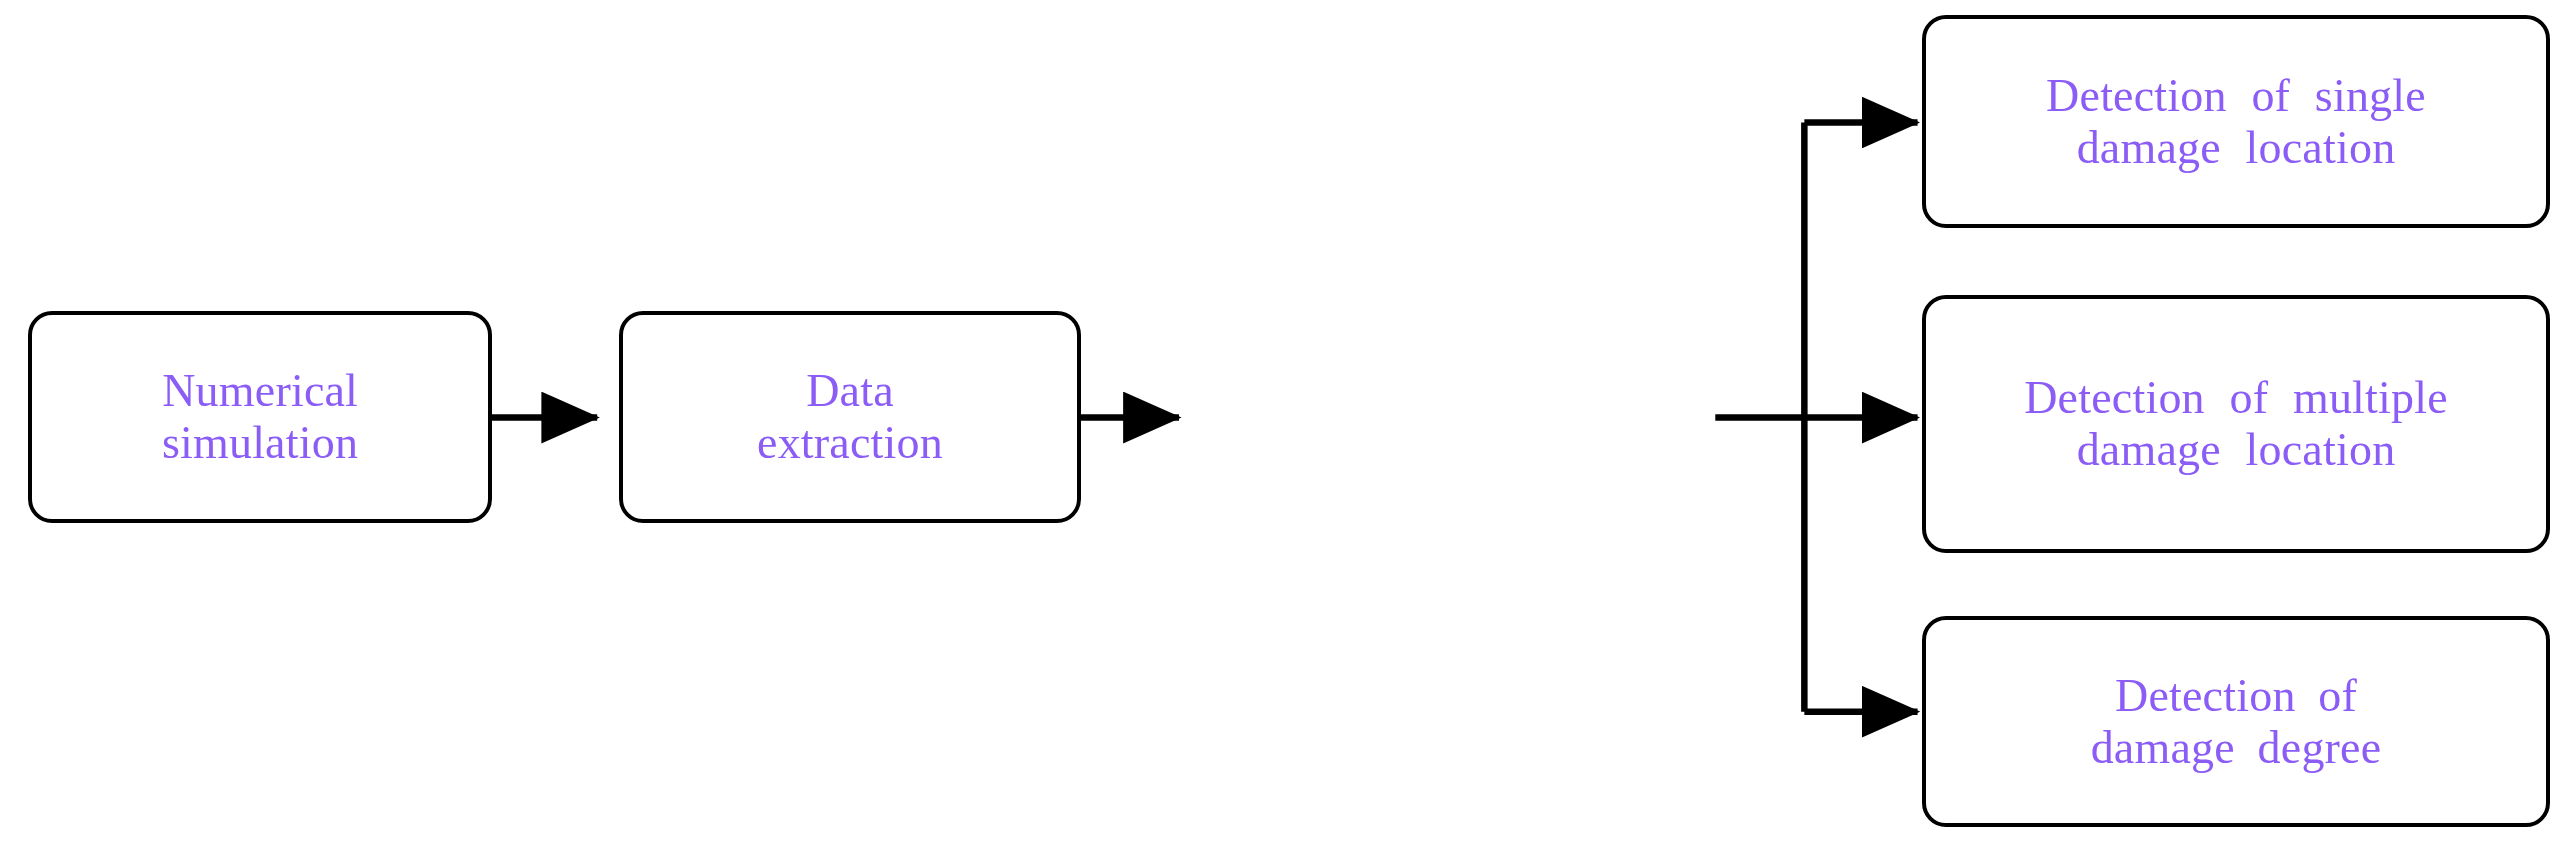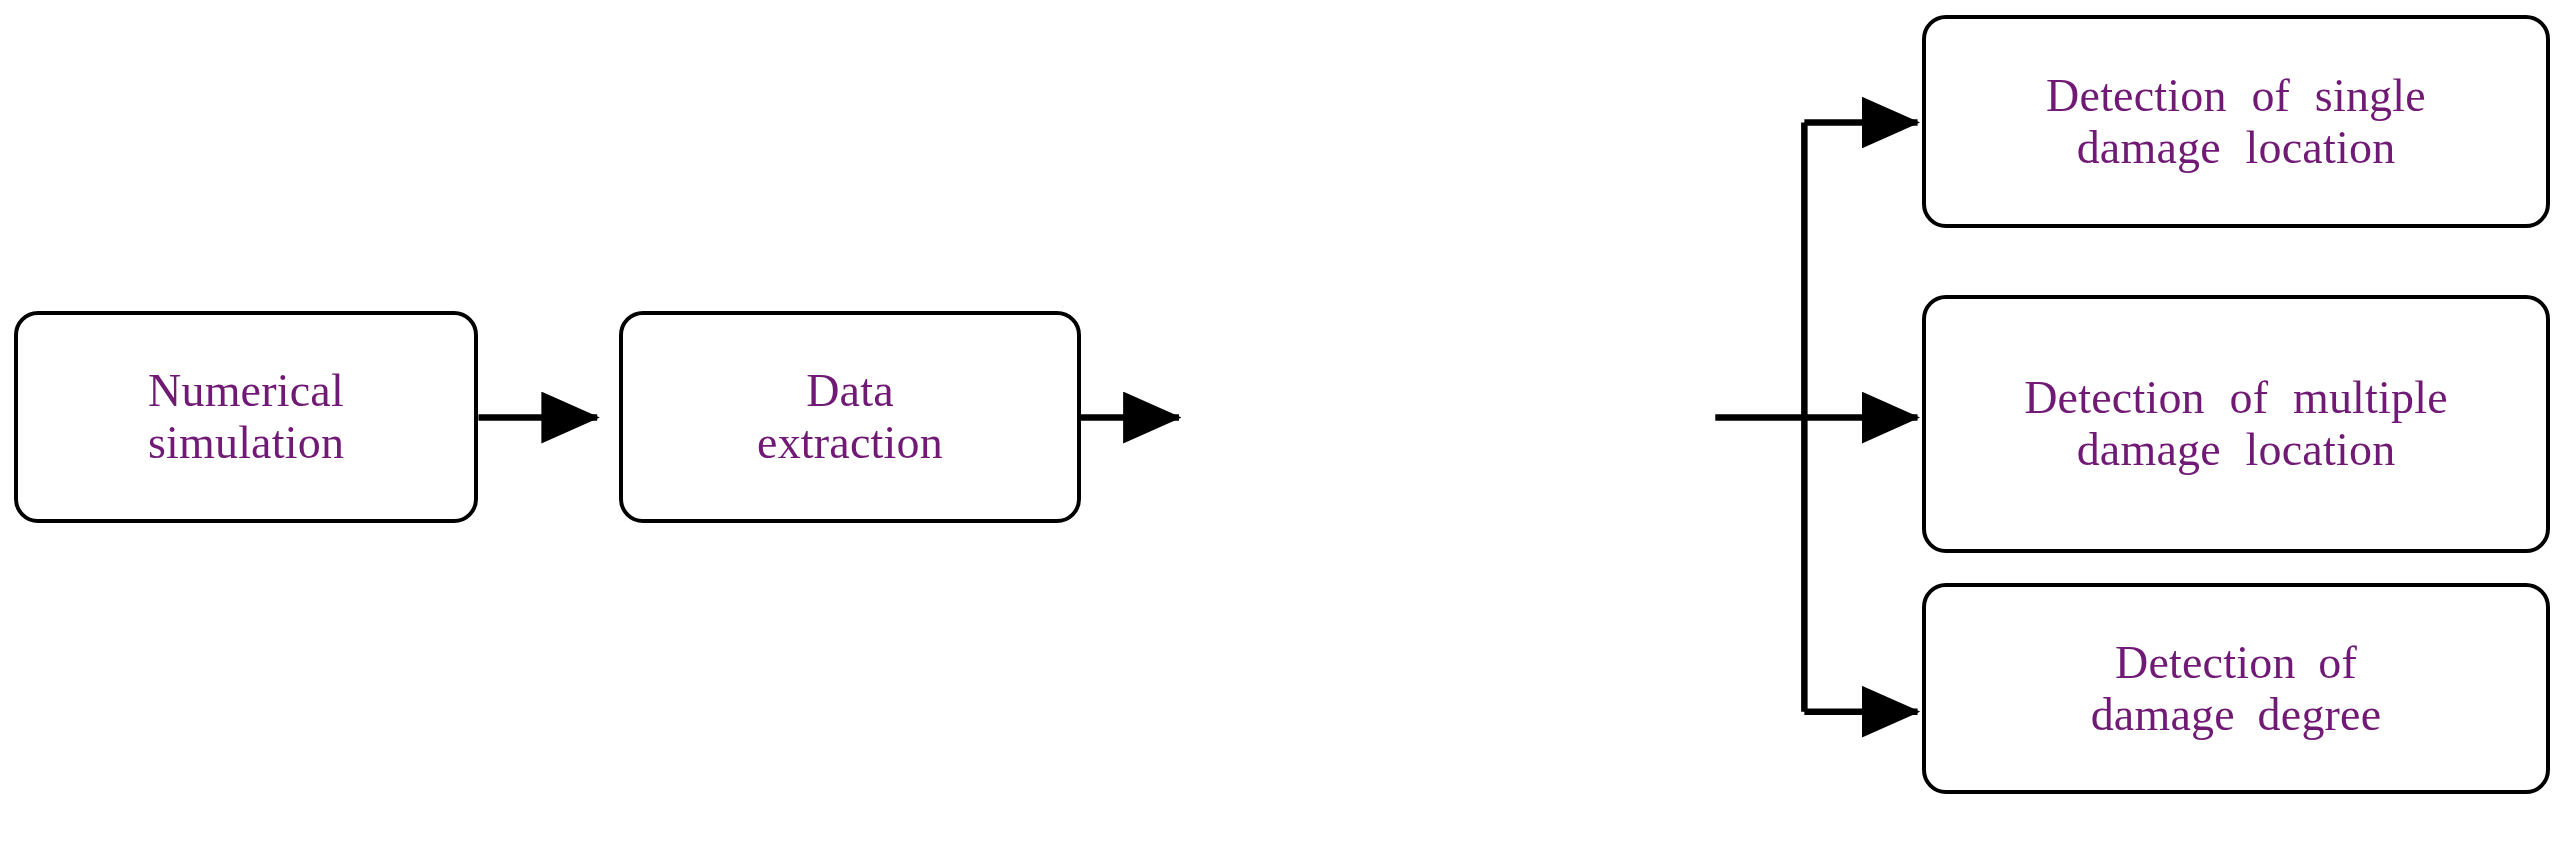--- a/index.html
+++ b/index.html
@@ -28,38 +28,38 @@
   .node {
     position: absolute;
     box-sizing: border-box;
     border: 4.6px solid #000000;
     border-radius: 24px;
     background: #ffffff;
     display: flex;
     align-items: center;
     justify-content: center;
     text-align: center;
-    color: #701a75;
+    color: #8b5cf6;
     z-index: 2;
   }
   .node .label {
     font-size: 46px;
     line-height: 1.12;
     letter-spacing: 0.2px;
     white-space: pre-line;
     padding: 0 13px;
   }
   
-  #node-numerical-simulation { left: 14px;   top: 311px; width: 464px; height: 212px; }
+  #node-numerical-simulation { left: 28px;   top: 311px; width: 464px; height: 212px; text-align: right; }
   #node-data-extraction      { left: 599px;  top: 311px; width: 462px; height: 212px; margin-left: 20px; }
   #node-cnn                  { left: 1181px; top: 311px; width: 535px; height: 212px; }
   
   #node-single-damage   { left: 1922px; top: 15px;  width: 628px; height: 213px; }
   #node-multiple-damage { left: 1922px; top: 295px; width: 628px; height: 258px; }
-  #node-damage-degree   { left: 1922px; top: 583px; width: 628px; height: 211px; }
+  #node-damage-degree   { left: 1922px; top: 616px; width: 628px; height: 211px; }
 
   #node-single-damage .label,
   #node-multiple-damage .label { word-spacing: 13px; }
   #node-damage-degree .label { word-spacing: 11px; }
 </style>
 </head>
 <body>
 
 <div id="canvas">
 

